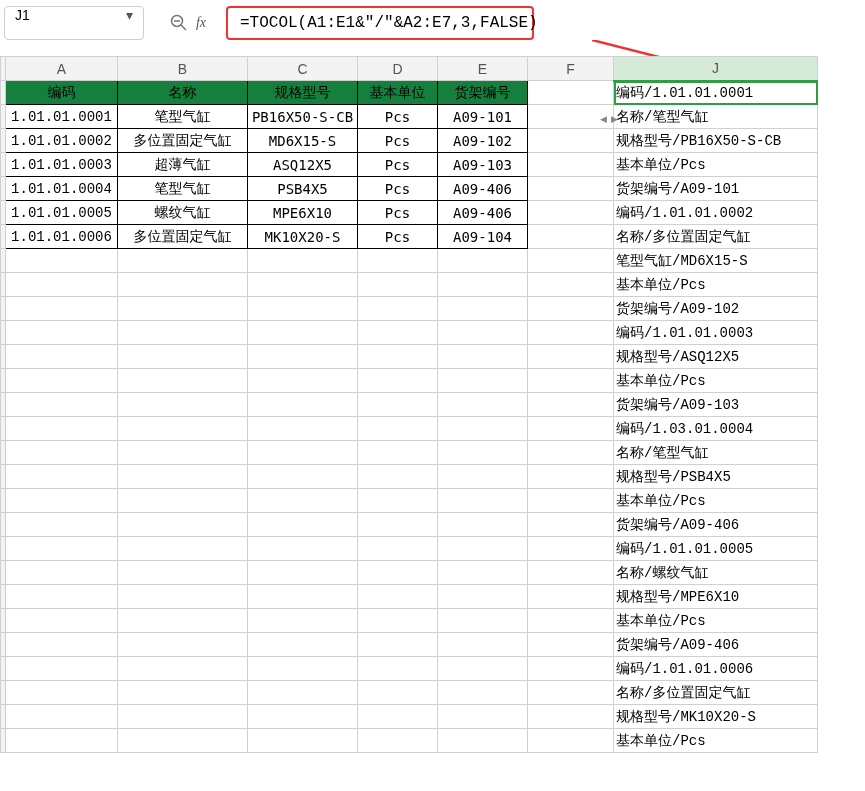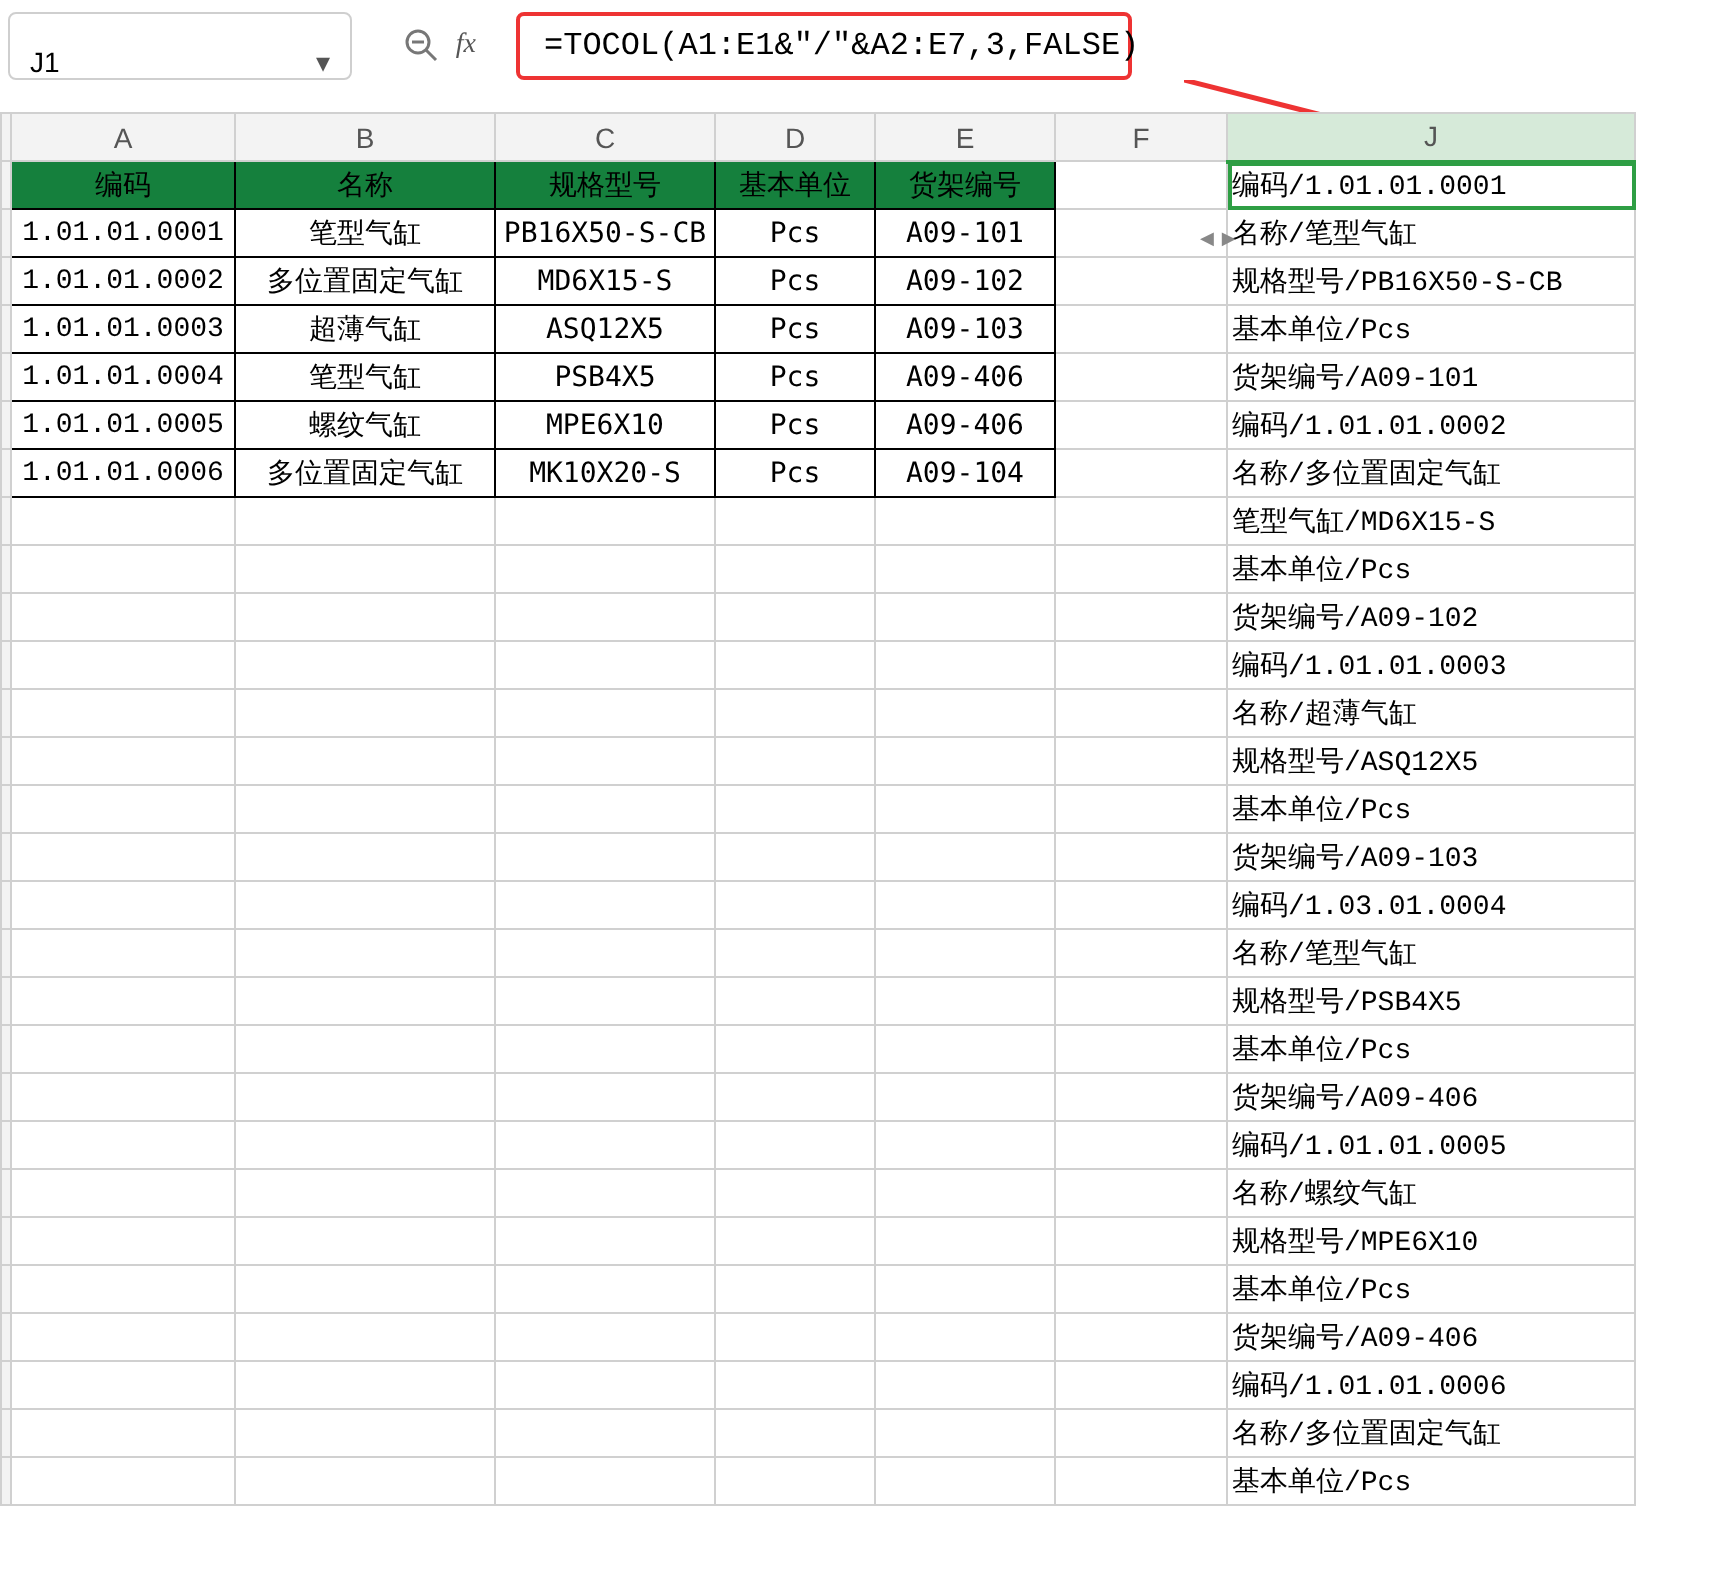--- a/index.html
+++ b/index.html
@@ -13,23 +13,23 @@
     height: 791px;
     overflow: hidden;
   }
   .top-area {
     padding: 6px 0 12px 0;
     position: relative;
     height: 38px;
   }
   .namebox {
     display: inline-flex;
-    align-items: flex-end;
+    align-items: flex-start;
     justify-content: space-between;
-    width: 172px;
+    width: 140px;
     height: 34px;
     border: 1px solid #cfcfcf;
     border-radius: 4px;
     margin-left: 4px;
     padding: 0 10px;
     box-sizing: border-box;
     vertical-align: middle;
   }
   .namebox .chev { color: #555; }
   .fx-group {
@@ -285,30 +285,20 @@
           <td class="colJ-data">编码/1.01.01.0003</td>
         </tr>
         <tr>
           <th class="rowhdr"></th>
           <td></td>
           <td></td>
           <td></td>
           <td></td>
           <td></td>
           <td></td>
-          <td class="colJ-data">名称/超薄气缸</td>
-        </tr>
-        <tr>
-          <th class="rowhdr"></th>
-          <td></td>
-          <td></td>
-          <td></td>
-          <td></td>
-          <td></td>
-          <td></td>
           <td class="colJ-data">规格型号/ASQ12X5</td>
         </tr>
         <tr>
           <th class="rowhdr"></th>
           <td></td>
           <td></td>
           <td></td>
           <td></td>
           <td></td>
           <td></td>
@@ -436,20 +426,30 @@
         </tr>
         <tr>
           <th class="rowhdr"></th>
           <td></td>
           <td></td>
           <td></td>
           <td></td>
           <td></td>
           <td></td>
           <td class="colJ-data">名称/多位置固定气缸</td>
+        </tr>
+        <tr>
+          <th class="rowhdr"></th>
+          <td></td>
+          <td></td>
+          <td></td>
+          <td></td>
+          <td></td>
+          <td></td>
+          <td class="colJ-data">规格型号/MK10X20-S</td>
         </tr>
         <tr>
           <th class="rowhdr"></th>
           <td></td>
           <td></td>
           <td></td>
           <td></td>
           <td></td>
           <td></td>
           <td class="colJ-data">基本单位/Pcs</td>

